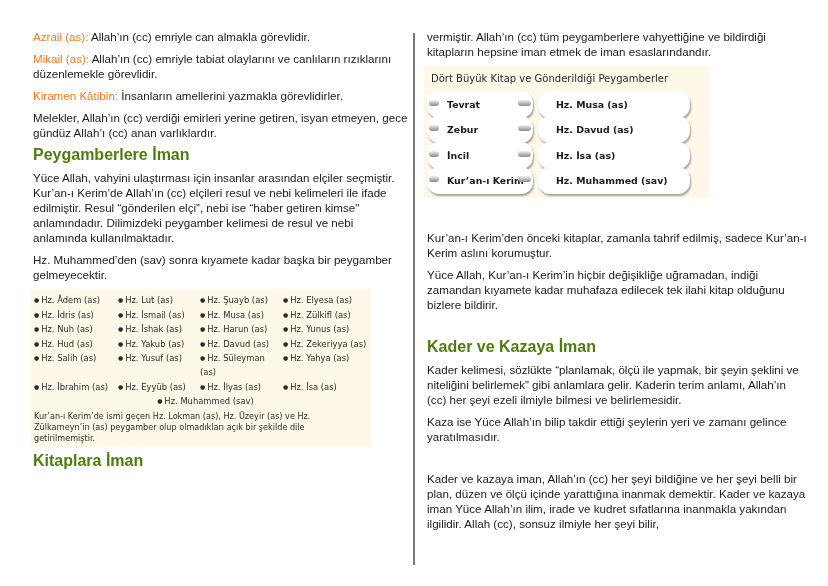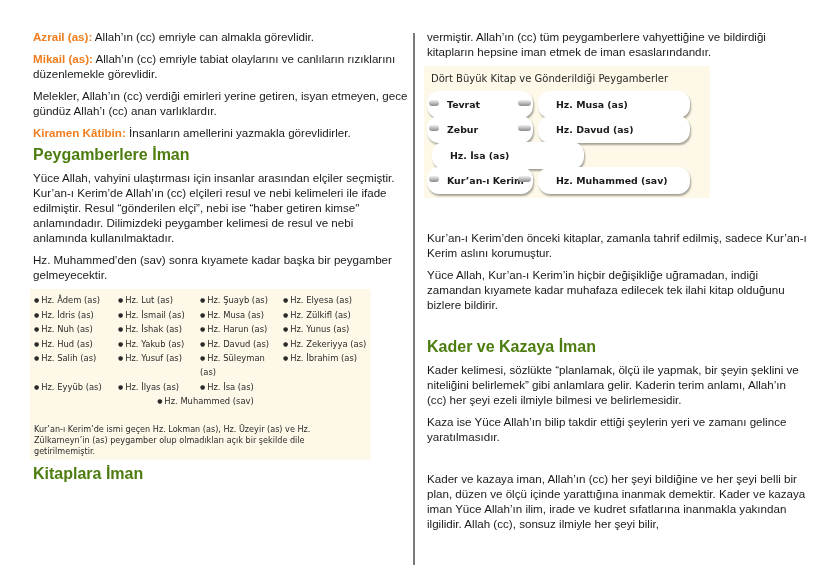--- a/index.html
+++ b/index.html
@@ -5,32 +5,32 @@
   html, body { margin:0; padding:0; }
   body {
     width:828px; height:586px; background:#ffffff; position:relative; overflow:hidden;
     font-family:"Liberation Sans", sans-serif; color:#1a1a1a;
   }
   .col { position:absolute; font-size:11.6px; line-height:15px; }
   .col-left { left:33px; top:29px; width:375px; }
   .col-right { left:427px; top:29px; width:380px; }
   .divider { position:absolute; left:413px; top:33px; width:2px; height:532px; background:#7a7a7a; }
   p { margin:0 0 7px 0; }
-  .term { color:#f07d1e; font-weight:bold; }
+  .term { color:#f07d1e; font-weight:normal; }
   h3 { color:#4d7c0f; font-size:16px; font-weight:bold; margin:0 0 8px 0; line-height:15px; }
   .box-prophets {
     background:#fdf8e7; width:333px; margin:2px 0 6px -3px; padding:4px 4px 3px 4px;
     font-family:"DejaVu Sans", sans-serif; font-size:8.4px; line-height:13.6px; color:#2a2a2a;
   }
   .box-prophets .title { margin-bottom:2px; }
   .grid { display:grid; grid-template-columns:84px 82px 83px 84px; }
   .grid span::before { content:"● "; font-size:6px; vertical-align:1px; }
   .center-row { text-align:center; padding-left:10px; }
   .center-row span::before { content:"● "; font-size:6px; vertical-align:1px; }
-  .note { margin-top:15px; font-size:8.1px; line-height:11px; }
+  .note { margin-top:2px; font-size:8.1px; line-height:11px; }
   .box-books {
     background:#fdf8e7; width:271px; margin:4px 0 0 -3px; padding:5px 12px 3px 3px;
     font-family:"DejaVu Sans", sans-serif; font-size:10px; color:#2a2a2a;
   }
   .box-books .title { margin:0 0 7px 4px; }
   .pair { display:flex; align-items:center; height:22px; margin-bottom:3.5px; position:relative; }
   .pill {
     background:#fff; border-radius:12px; height:27px; display:flex; align-items:center;
     box-shadow:1px 2px 2px rgba(0,0,0,0.35); font-weight:bold; font-size:9.4px; color:#1a1a1a;
   }
@@ -42,22 +42,22 @@
   }
   .knob-l { left:2px; }
   .knob-m { left:91px; width:13px; }
 </style>
 </head>
 <body>
 
 <div class="col col-left">
   <p><span class="term">Azrail (as):</span><span> Allah’ın (cc) emriyle can almakla görevlidir.</span></p>
   <p><span class="term">Mikail (as):</span><span> Allah’ın (cc) emriyle tabiat olaylarını ve canlıların rızıklarını düzenlemekle görevlidir.</span></p>
+  <p><span class="term">Kiramen Kâtibin:</span><span> İnsanların amellerini yazmakla görevlidirler.</span></p>
   <p>Melekler, Allah’ın (cc) verdiği emirleri yerine getiren, isyan etmeyen, gece gündüz Allah’ı (cc) anan varlıklardır.</p>
-  <p><span class="term">Kiramen Kâtibin:</span><span> İnsanların amellerini yazmakla görevlidirler.</span></p>
 
   <h3>Peygamberlere İman</h3>
   <p>Yüce Allah, vahyini ulaştırması için insanlar arasından elçiler seçmiştir. Kur’an-ı Kerim’de Allah’ın (cc) elçileri resul ve nebi kelimeleri ile ifade edilmiştir. Resul “gönderilen elçi”, nebi ise “haber getiren kimse" anlamındadır. Dilimizdeki peygamber kelimesi de resul ve nebi anlamında kullanılmaktadır.</p>
   <p>Hz. Muhammed’den (sav) sonra kıyamete kadar başka bir peygamber gelmeyecektir.</p>
 
   <div class="box-prophets">
     <div class="grid">
       <span>Hz. Âdem (as)</span>
       <span>Hz. Lut (as)</span>
       <span>Hz. Şuayb (as)</span>
@@ -70,20 +70,21 @@
       <span>Hz. İshak (as)</span>
       <span>Hz. Harun (as)</span>
       <span>Hz. Yunus (as)</span>
       <span>Hz. Hud (as)</span>
       <span>Hz. Yakub (as)</span>
       <span>Hz. Davud (as)</span>
       <span>Hz. Zekeriyya (as)</span>
       <span>Hz. Salih (as)</span>
       <span>Hz. Yusuf (as)</span>
       <span>Hz. Süleyman (as)</span>
+      <span>Hz. Yahya (as)</span>
       <span>Hz. İbrahim (as)</span>
       <span>Hz. Eyyüb (as)</span>
       <span>Hz. İlyas (as)</span>
       <span>Hz. İsa (as)</span>
     </div>
     <div class="center-row"><span>Hz. Muhammed (sav)</span></div>
     <div class="note">Kur’an-ı Kerim’de ismi geçen Hz. Lokman (as), Hz. Üzeyir (as) ve Hz. Zülkarneyn’in (as) peygamber olup olmadıkları açık bir şekilde dile getirilmemiştir.</div>
   </div>
 
   <h3>Kitaplara İman</h3>
@@ -110,20 +111,25 @@
       <div class="pill pill-book">
           <span class="knob knob-l"></span>
           <span class="knob knob-m"></span>
           <span>Zebur</span>
         </div>
       <div class="pill pill-prophet">
           <span>Hz. Davud (as)</span>
         </div>
     </div>
     <div class="pair">
+      <div class="pill pill-book">
+          <span class="knob knob-l"></span>
+          <span class="knob knob-m"></span>
+          <span>İncil</span>
+        </div>
       <div class="pill pill-prophet">
           <span>Hz. İsa (as)</span>
         </div>
     </div>
     <div class="pair">
       <div class="pill pill-book">
           <span class="knob knob-l"></span>
           <span class="knob knob-m"></span>
           <span>Kur’an-ı Kerim</span>
         </div>

